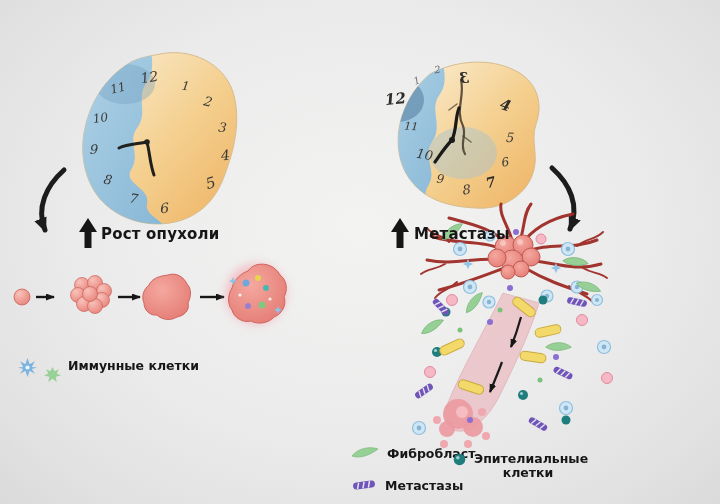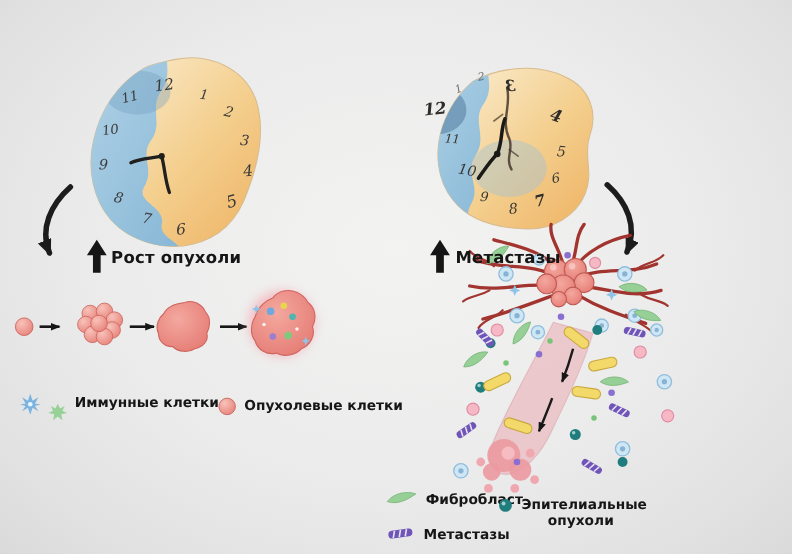--- a/index.html
+++ b/index.html
@@ -326,46 +326,34 @@
   <svg width="19" height="19" viewBox="0 0 18 18">
     <path d="M9,0 L11,6 L16,3 L13,8.5 L18,9 L13,10.5 L16,15 L11,12 L9,18 L7,12 L2,15 L5,10.5 L0,9 L5,8.5 L2,3 L7,6 Z" fill="#7ab3e0"></path>
     <circle cx="9" cy="9" r="2" fill="#eaf4fb"></circle>
   </svg>
   <svg width="17" height="17" viewBox="0 0 16 16" style="margin-top:8px;">
     <path d="M8,1 L10,5 L14,3 L12,7 L16,9 L11,10 L12,15 L8,12 L4,15 L5,10 L0,9 L4,7 L2,3 L6,5 Z" fill="#93d093" opacity="0.95"></path>
   </svg>
   <span class="legend-text">Иммунные клетки</span>
 </div>
 
-<div class="legend-row" style="left:198px;top:361px;">
-  <svg width="17" height="17" viewBox="0 0 17 17">
-    <defs>
-          <radialGradient id="pb2" cx="0.35" cy="0.3" r="0.95">
-            <stop offset="0" stop-color="#f8c2ba"></stop>
-            <stop offset="1" stop-color="#e4756c"></stop>
-          </radialGradient>
-        </defs>
-    <circle cx="8.5" cy="8.5" r="7.5" fill="url(#pb2)" stroke="#c9625b" stroke-width="0.8"></circle>
-  </svg>
-  <span class="legend-text">Опухолевые клетки</span>
-</div>
 
 <div class="legend-row" style="left:350px;top:446px;">
   <svg width="30" height="14" viewBox="0 0 30 14">
     <path d="M2,10 C8,2 20,0 28,3 C20,9 10,13 2,10 Z" fill="#96d096" stroke="#6fae6f" stroke-width="0.6"></path>
   </svg>
   <span class="legend-text">Фибробласт</span>
 </div>
 
 <div class="legend-row" style="left:452px;top:452px;">
   <svg width="15" height="15" viewBox="0 0 15 15">
     <circle cx="7.5" cy="7.5" r="5.8" fill="#1f7d7d"></circle>
     <circle cx="5.8" cy="5.8" r="1.8" fill="#bfe3e3" opacity="0.8"></circle>
   </svg>
-  <div class="legend-text-wrap">Эпителиальные опухоли</div>
+  <div class="legend-text-wrap">Эпителиальные клетки</div>
 </div>
 
 <div class="legend-row" style="left:350px;top:478px;">
   <svg width="28" height="14" viewBox="0 0 28 14">
     <g transform="translate(14,7) rotate(-8)">
       <rect x="-11" y="-3.5" width="22" height="7" rx="3.5" fill="#6f55b8"></rect>
       <path d="M-5,-3.2 L-7,3.2 M0.5,-3.2 L-1.5,3.2 M6,-3.2 L4,3.2" stroke="#e8e2f5" stroke-width="1.5"></path>
     </g>
   </svg>
   <span class="legend-text">Метастазы</span>

